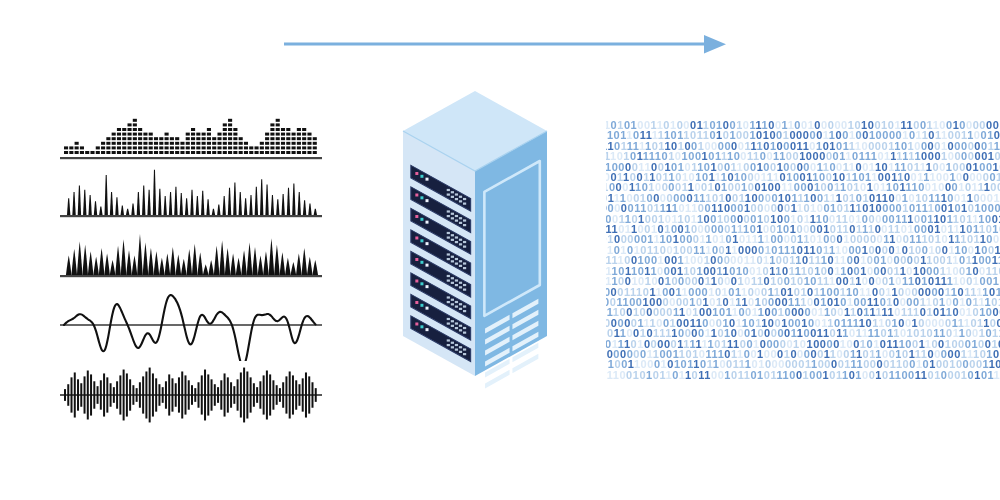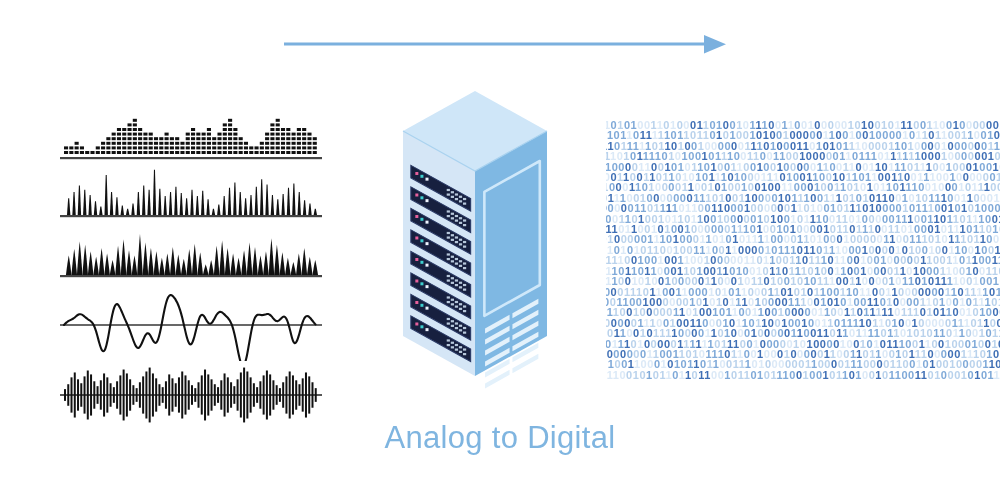--- a/index.html
+++ b/index.html
@@ -702,15 +702,14 @@
       <div class="bin-row" style="margin-left: -2.9px;"><span style="color:#7fa9d8">0</span><span style="color:#b9d2ec">0</span><span style="color:#7fa9d8">1</span><span style="color:#7fa9d8">1</span><span style="color:#7fa9d8">0</span><span style="color:#7fa9d8">0</span><span style="color:#3f6fb5">1</span><span style="color:#3f6fb5">0</span><span style="color:#3f6fb5">0</span><span style="color:#b9d2ec">0</span><span style="color:#dbe9f7">0</span><span style="color:#b9d2ec">0</span><span style="color:#b9d2ec">0</span><span style="color:#7fa9d8">1</span><span style="color:#b9d2ec">0</span><span style="color:#3f6fb5">1</span><span style="color:#dbe9f7">0</span><span style="color:#b9d2ec">1</span><span style="color:#3f6fb5">0</span><span style="color:#dbe9f7">1</span><span style="color:#7fa9d8">1</span><span style="color:#3f6fb5">1</span><span style="color:#dbe9f7">0</span><span style="color:#7fa9d8">1</span><span style="color:#b9d2ec">0</span><span style="color:#7fa9d8">0</span><span style="color:#3f6fb5">0</span><span style="color:#3f6fb5">0</span><span style="color:#7fa9d8">1</span><span style="color:#7fa9d8">1</span><span style="color:#b9d2ec">1</span><span style="color:#dbe9f7">0</span><span style="color:#3f6fb5">0</span><span style="color:#7fa9d8">1</span><span style="color:#3f6fb5">0</span><span style="color:#3f6fb5">1</span><span style="color:#7fa9d8">0</span><span style="color:#dbe9f7">1</span><span style="color:#7fa9d8">0</span><span style="color:#7fa9d8">0</span><span style="color:#3f6fb5">1</span><span style="color:#3f6fb5">1</span><span style="color:#7fa9d8">0</span><span style="color:#b9d2ec">1</span><span style="color:#3f6fb5">0</span><span style="color:#dbe9f7">0</span><span style="color:#7fa9d8">0</span><span style="color:#7fa9d8">0</span><span style="color:#b9d2ec">1</span><span style="color:#dbe9f7">1</span><span style="color:#b9d2ec">0</span><span style="color:#7fa9d8">1</span><span style="color:#dbe9f7">0</span><span style="color:#7fa9d8">0</span><span style="color:#dbe9f7">1</span><span style="color:#7fa9d8">0</span><span style="color:#b9d2ec">1</span><span style="color:#dbe9f7">1</span><span style="color:#7fa9d8">1</span><span style="color:#b9d2ec">0</span><span style="color:#b9d2ec">1</span></div>
       <div class="bin-row" style="margin-left: 0.8px;"><span style="color:#7fa9d8">1</span><span style="color:#b9d2ec">1</span><span style="color:#b9d2ec">0</span><span style="color:#3f6fb5">0</span><span style="color:#b9d2ec">1</span><span style="color:#b9d2ec">0</span><span style="color:#3f6fb5">0</span><span style="color:#b9d2ec">0</span><span style="color:#b9d2ec">0</span><span style="color:#b9d2ec">0</span><span style="color:#7fa9d8">1</span><span style="color:#3f6fb5">1</span><span style="color:#dbe9f7">0</span><span style="color:#b9d2ec">1</span><span style="color:#3f6fb5">0</span><span style="color:#3f6fb5">0</span><span style="color:#7fa9d8">1</span><span style="color:#7fa9d8">0</span><span style="color:#7fa9d8">1</span><span style="color:#dbe9f7">1</span><span style="color:#7fa9d8">0</span><span style="color:#b9d2ec">0</span><span style="color:#dbe9f7">1</span><span style="color:#7fa9d8">1</span><span style="color:#3f6fb5">0</span><span style="color:#7fa9d8">0</span><span style="color:#b9d2ec">1</span><span style="color:#7fa9d8">0</span><span style="color:#3f6fb5">0</span><span style="color:#3f6fb5">0</span><span style="color:#7fa9d8">0</span><span style="color:#dbe9f7">0</span><span style="color:#dbe9f7">1</span><span style="color:#7fa9d8">1</span><span style="color:#b9d2ec">0</span><span style="color:#dbe9f7">0</span><span style="color:#3f6fb5">1</span><span style="color:#b9d2ec">1</span><span style="color:#3f6fb5">0</span><span style="color:#7fa9d8">1</span><span style="color:#3f6fb5">1</span><span style="color:#b9d2ec">1</span><span style="color:#3f6fb5">1</span><span style="color:#3f6fb5">1</span><span style="color:#dbe9f7">0</span><span style="color:#b9d2ec">1</span><span style="color:#b9d2ec">1</span><span style="color:#b9d2ec">1</span><span style="color:#3f6fb5">0</span><span style="color:#b9d2ec">1</span><span style="color:#3f6fb5">0</span><span style="color:#3f6fb5">1</span><span style="color:#7fa9d8">1</span><span style="color:#3f6fb5">0</span><span style="color:#dbe9f7">0</span><span style="color:#dbe9f7">1</span><span style="color:#b9d2ec">0</span><span style="color:#7fa9d8">1</span><span style="color:#7fa9d8">0</span><span style="color:#3f6fb5">0</span><span style="color:#7fa9d8">0</span></div>
       <div class="bin-row" style="margin-left: -1.9px;"><span style="color:#b9d2ec">0</span><span style="color:#3f6fb5">0</span><span style="color:#7fa9d8">0</span><span style="color:#3f6fb5">0</span><span style="color:#b9d2ec">0</span><span style="color:#7fa9d8">1</span><span style="color:#dbe9f7">1</span><span style="color:#b9d2ec">1</span><span style="color:#dbe9f7">0</span><span style="color:#7fa9d8">0</span><span style="color:#b9d2ec">1</span><span style="color:#3f6fb5">0</span><span style="color:#3f6fb5">0</span><span style="color:#3f6fb5">1</span><span style="color:#3f6fb5">1</span><span style="color:#7fa9d8">0</span><span style="color:#dbe9f7">0</span><span style="color:#b9d2ec">0</span><span style="color:#7fa9d8">1</span><span style="color:#3f6fb5">0</span><span style="color:#dbe9f7">1</span><span style="color:#7fa9d8">1</span><span style="color:#7fa9d8">0</span><span style="color:#b9d2ec">1</span><span style="color:#3f6fb5">1</span><span style="color:#3f6fb5">0</span><span style="color:#b9d2ec">0</span><span style="color:#3f6fb5">1</span><span style="color:#7fa9d8">0</span><span style="color:#7fa9d8">0</span><span style="color:#3f6fb5">1</span><span style="color:#7fa9d8">0</span><span style="color:#dbe9f7">0</span><span style="color:#dbe9f7">1</span><span style="color:#b9d2ec">1</span><span style="color:#7fa9d8">0</span><span style="color:#7fa9d8">1</span><span style="color:#7fa9d8">1</span><span style="color:#7fa9d8">1</span><span style="color:#3f6fb5">1</span><span style="color:#3f6fb5">0</span><span style="color:#b9d2ec">1</span><span style="color:#dbe9f7">1</span><span style="color:#b9d2ec">0</span><span style="color:#7fa9d8">1</span><span style="color:#3f6fb5">0</span><span style="color:#dbe9f7">0</span><span style="color:#3f6fb5">1</span><span style="color:#b9d2ec">0</span><span style="color:#dbe9f7">0</span><span style="color:#dbe9f7">0</span><span style="color:#dbe9f7">0</span><span style="color:#b9d2ec">0</span><span style="color:#7fa9d8">1</span><span style="color:#b9d2ec">1</span><span style="color:#dbe9f7">1</span><span style="color:#b9d2ec">0</span><span style="color:#b9d2ec">1</span><span style="color:#3f6fb5">1</span><span style="color:#b9d2ec">0</span><span style="color:#3f6fb5">0</span></div>
       <div class="bin-row" style="margin-left: 1px;"><span style="color:#b9d2ec">0</span><span style="color:#3f6fb5">1</span><span style="color:#7fa9d8">1</span><span style="color:#dbe9f7">0</span><span style="color:#3f6fb5">0</span><span style="color:#b9d2ec">1</span><span style="color:#3f6fb5">0</span><span style="color:#b9d2ec">1</span><span style="color:#b9d2ec">1</span><span style="color:#b9d2ec">1</span><span style="color:#3f6fb5">1</span><span style="color:#7fa9d8">0</span><span style="color:#b9d2ec">0</span><span style="color:#3f6fb5">0</span><span style="color:#7fa9d8">0</span><span style="color:#dbe9f7">1</span><span style="color:#3f6fb5">1</span><span style="color:#b9d2ec">0</span><span style="color:#7fa9d8">1</span><span style="color:#3f6fb5">0</span><span style="color:#dbe9f7">0</span><span style="color:#7fa9d8">0</span><span style="color:#3f6fb5">1</span><span style="color:#b9d2ec">0</span><span style="color:#3f6fb5">0</span><span style="color:#b9d2ec">0</span><span style="color:#7fa9d8">0</span><span style="color:#3f6fb5">0</span><span style="color:#7fa9d8">1</span><span style="color:#3f6fb5">1</span><span style="color:#7fa9d8">0</span><span style="color:#3f6fb5">0</span><span style="color:#3f6fb5">1</span><span style="color:#3f6fb5">1</span><span style="color:#b9d2ec">0</span><span style="color:#3f6fb5">1</span><span style="color:#7fa9d8">1</span><span style="color:#dbe9f7">0</span><span style="color:#b9d2ec">1</span><span style="color:#dbe9f7">1</span><span style="color:#7fa9d8">1</span><span style="color:#7fa9d8">1</span><span style="color:#b9d2ec">0</span><span style="color:#7fa9d8">1</span><span style="color:#b9d2ec">1</span><span style="color:#dbe9f7">0</span><span style="color:#b9d2ec">1</span><span style="color:#b9d2ec">0</span><span style="color:#b9d2ec">1</span><span style="color:#b9d2ec">0</span><span style="color:#7fa9d8">1</span><span style="color:#7fa9d8">1</span><span style="color:#b9d2ec">0</span><span style="color:#dbe9f7">1</span><span style="color:#7fa9d8">1</span><span style="color:#b9d2ec">0</span><span style="color:#dbe9f7">0</span><span style="color:#b9d2ec">1</span><span style="color:#7fa9d8">0</span><span style="color:#b9d2ec">1</span><span style="color:#b9d2ec">1</span></div>
       <div class="bin-row" style="margin-left: -0.9px;"><span style="color:#7fa9d8">0</span><span style="color:#dbe9f7">1</span><span style="color:#7fa9d8">1</span><span style="color:#3f6fb5">1</span><span style="color:#b9d2ec">0</span><span style="color:#dbe9f7">1</span><span style="color:#3f6fb5">0</span><span style="color:#b9d2ec">0</span><span style="color:#3f6fb5">0</span><span style="color:#3f6fb5">0</span><span style="color:#b9d2ec">0</span><span style="color:#3f6fb5">1</span><span style="color:#b9d2ec">1</span><span style="color:#7fa9d8">1</span><span style="color:#3f6fb5">1</span><span style="color:#dbe9f7">1</span><span style="color:#7fa9d8">1</span><span style="color:#b9d2ec">0</span><span style="color:#b9d2ec">1</span><span style="color:#3f6fb5">1</span><span style="color:#3f6fb5">1</span><span style="color:#b9d2ec">0</span><span style="color:#7fa9d8">0</span><span style="color:#dbe9f7">1</span><span style="color:#3f6fb5">0</span><span style="color:#7fa9d8">0</span><span style="color:#7fa9d8">0</span><span style="color:#b9d2ec">0</span><span style="color:#dbe9f7">0</span><span style="color:#b9d2ec">1</span><span style="color:#dbe9f7">0</span><span style="color:#3f6fb5">1</span><span style="color:#3f6fb5">0</span><span style="color:#3f6fb5">0</span><span style="color:#7fa9d8">0</span><span style="color:#3f6fb5">0</span><span style="color:#dbe9f7">1</span><span style="color:#dbe9f7">0</span><span style="color:#3f6fb5">0</span><span style="color:#b9d2ec">1</span><span style="color:#7fa9d8">0</span><span style="color:#dbe9f7">1</span><span style="color:#3f6fb5">0</span><span style="color:#3f6fb5">1</span><span style="color:#3f6fb5">1</span><span style="color:#7fa9d8">1</span><span style="color:#7fa9d8">0</span><span style="color:#b9d2ec">0</span><span style="color:#3f6fb5">1</span><span style="color:#dbe9f7">1</span><span style="color:#b9d2ec">0</span><span style="color:#3f6fb5">0</span><span style="color:#b9d2ec">1</span><span style="color:#b9d2ec">0</span><span style="color:#b9d2ec">0</span><span style="color:#7fa9d8">0</span><span style="color:#7fa9d8">1</span><span style="color:#b9d2ec">0</span><span style="color:#3f6fb5">0</span><span style="color:#b9d2ec">1</span><span style="color:#3f6fb5">0</span></div>
       <div class="bin-row" style="margin-left: -6px;"><span style="color:#7fa9d8">1</span><span style="color:#3f6fb5">0</span><span style="color:#7fa9d8">0</span><span style="color:#3f6fb5">0</span><span style="color:#7fa9d8">0</span><span style="color:#b9d2ec">0</span><span style="color:#7fa9d8">0</span><span style="color:#dbe9f7">1</span><span style="color:#b9d2ec">1</span><span style="color:#7fa9d8">0</span><span style="color:#7fa9d8">0</span><span style="color:#7fa9d8">1</span><span style="color:#b9d2ec">1</span><span style="color:#b9d2ec">0</span><span style="color:#b9d2ec">1</span><span style="color:#dbe9f7">0</span><span style="color:#7fa9d8">1</span><span style="color:#7fa9d8">1</span><span style="color:#7fa9d8">1</span><span style="color:#3f6fb5">0</span><span style="color:#b9d2ec">1</span><span style="color:#dbe9f7">1</span><span style="color:#7fa9d8">0</span><span style="color:#dbe9f7">0</span><span style="color:#3f6fb5">1</span><span style="color:#dbe9f7">0</span><span style="color:#dbe9f7">0</span><span style="color:#3f6fb5">0</span><span style="color:#b9d2ec">1</span><span style="color:#3f6fb5">0</span><span style="color:#dbe9f7">0</span><span style="color:#7fa9d8">0</span><span style="color:#3f6fb5">0</span><span style="color:#b9d2ec">0</span><span style="color:#3f6fb5">1</span><span style="color:#b9d2ec">1</span><span style="color:#dbe9f7">0</span><span style="color:#b9d2ec">0</span><span style="color:#7fa9d8">1</span><span style="color:#3f6fb5">1</span><span style="color:#b9d2ec">0</span><span style="color:#b9d2ec">1</span><span style="color:#7fa9d8">1</span><span style="color:#dbe9f7">0</span><span style="color:#b9d2ec">0</span><span style="color:#7fa9d8">1</span><span style="color:#b9d2ec">0</span><span style="color:#3f6fb5">1</span><span style="color:#b9d2ec">1</span><span style="color:#b9d2ec">1</span><span style="color:#3f6fb5">0</span><span style="color:#dbe9f7">0</span><span style="color:#7fa9d8">0</span><span style="color:#3f6fb5">0</span><span style="color:#3f6fb5">0</span><span style="color:#b9d2ec">1</span><span style="color:#dbe9f7">1</span><span style="color:#b9d2ec">1</span><span style="color:#b9d2ec">0</span><span style="color:#7fa9d8">1</span><span style="color:#3f6fb5">0</span></div>
       <div class="bin-row" style="margin-left: 1.8px;"><span style="color:#7fa9d8">1</span><span style="color:#b9d2ec">0</span><span style="color:#7fa9d8">0</span><span style="color:#3f6fb5">1</span><span style="color:#dbe9f7">1</span><span style="color:#dbe9f7">0</span><span style="color:#dbe9f7">0</span><span style="color:#7fa9d8">0</span><span style="color:#dbe9f7">1</span><span style="color:#3f6fb5">0</span><span style="color:#7fa9d8">1</span><span style="color:#7fa9d8">0</span><span style="color:#7fa9d8">1</span><span style="color:#3f6fb5">1</span><span style="color:#7fa9d8">0</span><span style="color:#b9d2ec">1</span><span style="color:#7fa9d8">1</span><span style="color:#dbe9f7">0</span><span style="color:#b9d2ec">0</span><span style="color:#b9d2ec">1</span><span style="color:#b9d2ec">1</span><span style="color:#7fa9d8">1</span><span style="color:#dbe9f7">0</span><span style="color:#dbe9f7">1</span><span style="color:#b9d2ec">0</span><span style="color:#dbe9f7">0</span><span style="color:#dbe9f7">0</span><span style="color:#b9d2ec">0</span><span style="color:#b9d2ec">0</span><span style="color:#b9d2ec">0</span><span style="color:#b9d2ec">1</span><span style="color:#7fa9d8">1</span><span style="color:#b9d2ec">0</span><span style="color:#b9d2ec">0</span><span style="color:#3f6fb5">0</span><span style="color:#b9d2ec">0</span><span style="color:#b9d2ec">1</span><span style="color:#7fa9d8">1</span><span style="color:#7fa9d8">1</span><span style="color:#b9d2ec">0</span><span style="color:#b9d2ec">0</span><span style="color:#3f6fb5">0</span><span style="color:#b9d2ec">0</span><span style="color:#b9d2ec">1</span><span style="color:#b9d2ec">1</span><span style="color:#b9d2ec">0</span><span style="color:#7fa9d8">0</span><span style="color:#dbe9f7">1</span><span style="color:#7fa9d8">0</span><span style="color:#3f6fb5">1</span><span style="color:#b9d2ec">0</span><span style="color:#b9d2ec">0</span><span style="color:#b9d2ec">1</span><span style="color:#b9d2ec">0</span><span style="color:#7fa9d8">0</span><span style="color:#b9d2ec">0</span><span style="color:#b9d2ec">0</span><span style="color:#7fa9d8">1</span><span style="color:#3f6fb5">1</span><span style="color:#3f6fb5">0</span></div>
       <div class="bin-row" style="margin-left: -6px;"><span style="color:#dbe9f7">0</span><span style="color:#dbe9f7">1</span><span style="color:#dbe9f7">1</span><span style="color:#dbe9f7">0</span><span style="color:#b9d2ec">0</span><span style="color:#b9d2ec">1</span><span style="color:#b9d2ec">0</span><span style="color:#7fa9d8">1</span><span style="color:#b9d2ec">0</span><span style="color:#b9d2ec">1</span><span style="color:#dbe9f7">1</span><span style="color:#7fa9d8">0</span><span style="color:#dbe9f7">1</span><span style="color:#3f6fb5">1</span><span style="color:#b9d2ec">0</span><span style="color:#3f6fb5">1</span><span style="color:#3f6fb5">1</span><span style="color:#dbe9f7">0</span><span style="color:#dbe9f7">0</span><span style="color:#7fa9d8">1</span><span style="color:#b9d2ec">0</span><span style="color:#b9d2ec">1</span><span style="color:#b9d2ec">1</span><span style="color:#7fa9d8">0</span><span style="color:#7fa9d8">1</span><span style="color:#b9d2ec">0</span><span style="color:#b9d2ec">1</span><span style="color:#7fa9d8">1</span><span style="color:#7fa9d8">1</span><span style="color:#7fa9d8">0</span><span style="color:#3f6fb5">0</span><span style="color:#b9d2ec">1</span><span style="color:#7fa9d8">0</span><span style="color:#7fa9d8">0</span><span style="color:#3f6fb5">1</span><span style="color:#b9d2ec">0</span><span style="color:#b9d2ec">1</span><span style="color:#7fa9d8">1</span><span style="color:#3f6fb5">0</span><span style="color:#7fa9d8">1</span><span style="color:#dbe9f7">0</span><span style="color:#b9d2ec">0</span><span style="color:#3f6fb5">1</span><span style="color:#b9d2ec">0</span><span style="color:#7fa9d8">1</span><span style="color:#7fa9d8">1</span><span style="color:#7fa9d8">0</span><span style="color:#7fa9d8">0</span><span style="color:#3f6fb5">1</span><span style="color:#3f6fb5">1</span><span style="color:#b9d2ec">0</span><span style="color:#b9d2ec">1</span><span style="color:#7fa9d8">0</span><span style="color:#b9d2ec">0</span><span style="color:#b9d2ec">0</span><span style="color:#b9d2ec">1</span><span style="color:#7fa9d8">0</span><span style="color:#3f6fb5">1</span><span style="color:#7fa9d8">0</span><span style="color:#7fa9d8">1</span><span style="color:#dbe9f7">1</span></div>
     </div>
 
-  <div id="caption">Analog to Digital</div>
 
 </div>
 
 </body></html>

